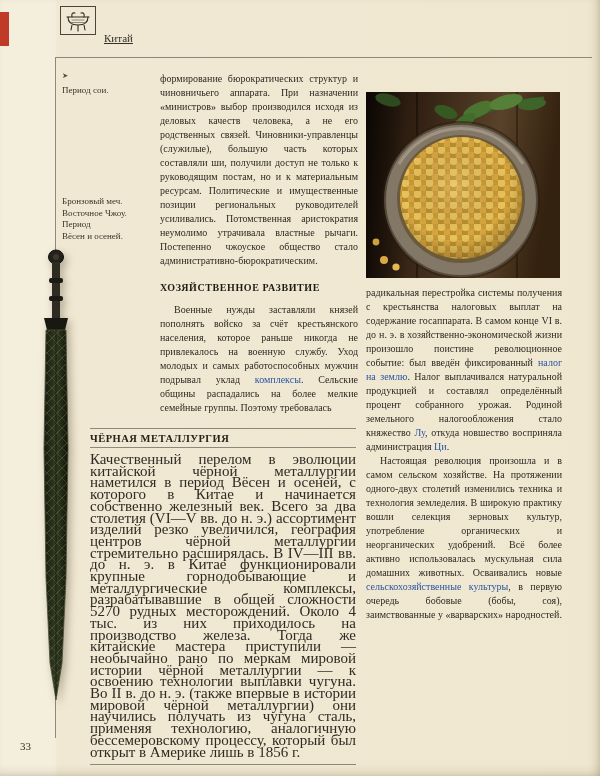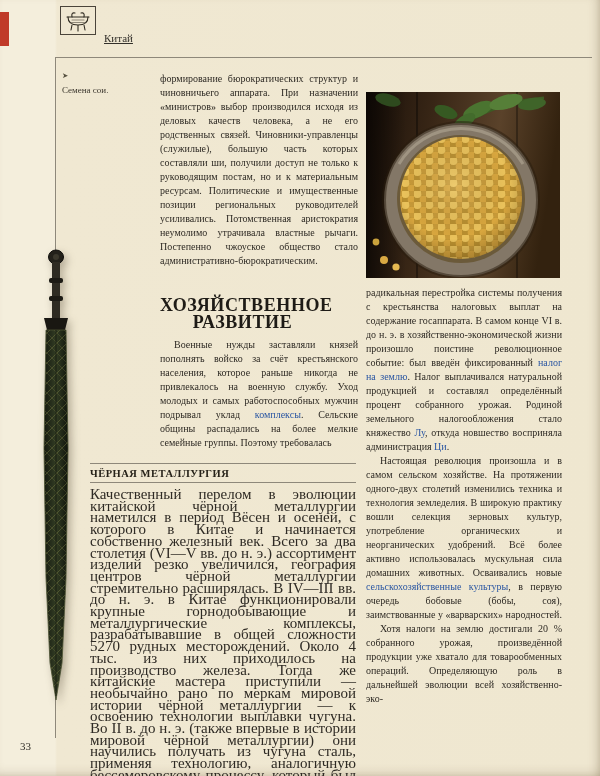--- a/index.html
+++ b/index.html
@@ -25,22 +25,22 @@
   .sword { position:absolute; left:22px; top:248px; width:68px; height:470px;
     filter:drop-shadow(3px 4px 4px rgba(60,50,30,.35)); }
 
   .col-mid { position:absolute; left:160px; top:72px; width:198px; }
   .col-right { position:absolute; left:366px; top:92px; width:196px; }
 
   .body-text { margin:0; font-size:10px; line-height:14px; text-align:justify; }
   .indent { text-indent:14px; }
   .xref { color:#2a56a2; }
 
-  .heading { margin:29px 0 7px; font-size:18px; font-weight:bold; letter-spacing:.6px;
-    line-height:17px; width:165px; color:#1e1b16;text-align:center; }
+  .heading { margin:11px 0 7px; font-size:10px; font-weight:bold; letter-spacing:.6px;
+    line-height:17px; width:165px; color:#1e1b16; }
 
   .met-box { margin:13px 0 0 -70px; width:266px;
     border-top:1px solid #8e887a; border-bottom:1px solid #8e887a; padding-bottom:6px; }
   .met-title { font-size:10.5px; font-weight:bold; letter-spacing:.5px; padding:4px 0 3px;
     border-bottom:1px solid #8e887a; color:#262219; }
   .met-body { margin:6px 0 0; font-size:15px; line-height:11.7px; text-align:justify; }
 
   .photo { width:194px; height:186px; display:block; margin-bottom:8px; }
   .page-number { position:absolute; left:20px; top:740px; font-size:11px; color:#33302a; }
 </style>
@@ -66,23 +66,29 @@
     </svg>
   </div>
 
   <div class="section-label">Китай</div>
 
   <div class="rule-top"></div>
   <div class="rule-left"></div>
 
   <div class="caption" id="caption-soy">
     <span class="caption-arrow">➤</span>
-    <span>Семена сои.</span>
+    <span>Период сои.</span>
   </div>
 
+  <div class="caption" id="caption-sword">
+    <div>Бронзовый меч.</div>
+    <div>Восточное Чжоу.</div>
+    <div>Период</div>
+    <div>Вёсен и осеней.</div>
+  </div>
 
   <svg class="sword" viewBox="0 0 68 470">
     <defs>
       <linearGradient id="bladeG" x1="0" y1="0" x2="1" y2="0">
         <stop offset="0" stop-color="#14180f"></stop>
         <stop offset="0.5" stop-color="#333d24"></stop>
         <stop offset="1" stop-color="#10140c"></stop>
       </linearGradient>
       <pattern id="diamond" width="10" height="10" patternUnits="userSpaceOnUse">
         <path d="M0,10 L10,0" stroke="#75773f" stroke-width="1" fill="none"></path>
@@ -161,17 +167,16 @@
       </g>
       <g>
         <circle cx="18" cy="168" r="4" fill="#d9a943"></circle>
         <circle cx="30" cy="175" r="3.6" fill="#e6b951"></circle>
         <circle cx="10" cy="150" r="3.4" fill="#caa23c"></circle>
       </g>
     </svg>
 
     <p class="body-text"><span>радикальная перестройка системы получения с крестьянства налоговых выплат на содержание госаппарата. В самом конце VI в. до н. э. в хозяйственно-экономической жизни произошло поистине революционное событие: был введён фиксированный </span><span class="xref">налог на землю</span><span>. Налог выплачивался натуральной продукцией и составлял определённый процент собранного урожая. Родиной земельного налогообложения стало княжество </span><span class="xref">Лу</span><span>, откуда новшество восприняла администрация </span><span class="xref">Ци</span><span>.</span></p>
     <p class="body-text indent"><span>Настоящая революция произошла и в самом сельском хозяйстве. На протяжении одного-двух столетий изменились техника и технология земледелия. В широкую практику вошли селекция зерновых культур, употребление органических и неорганических удобрений. Всё более активно использовалась мускульная сила домашних животных. Осваивались новые </span><span class="xref">сельскохозяйственные культуры</span><span>, в первую очередь бобовые (бобы, соя), заимствованные у «варварских» народностей.</span></p>
-    <p class="body-text indent">Хотя налоги на землю достигали 20 % собранного урожая, произведённой продукции уже хватало для товарообменных операций. Определяющую роль в дальнейшей эволюции всей хозяйственно-эко-</p>
   </div>
 
   <div class="page-number">33</div>
 </div>
 
 </body></html>

